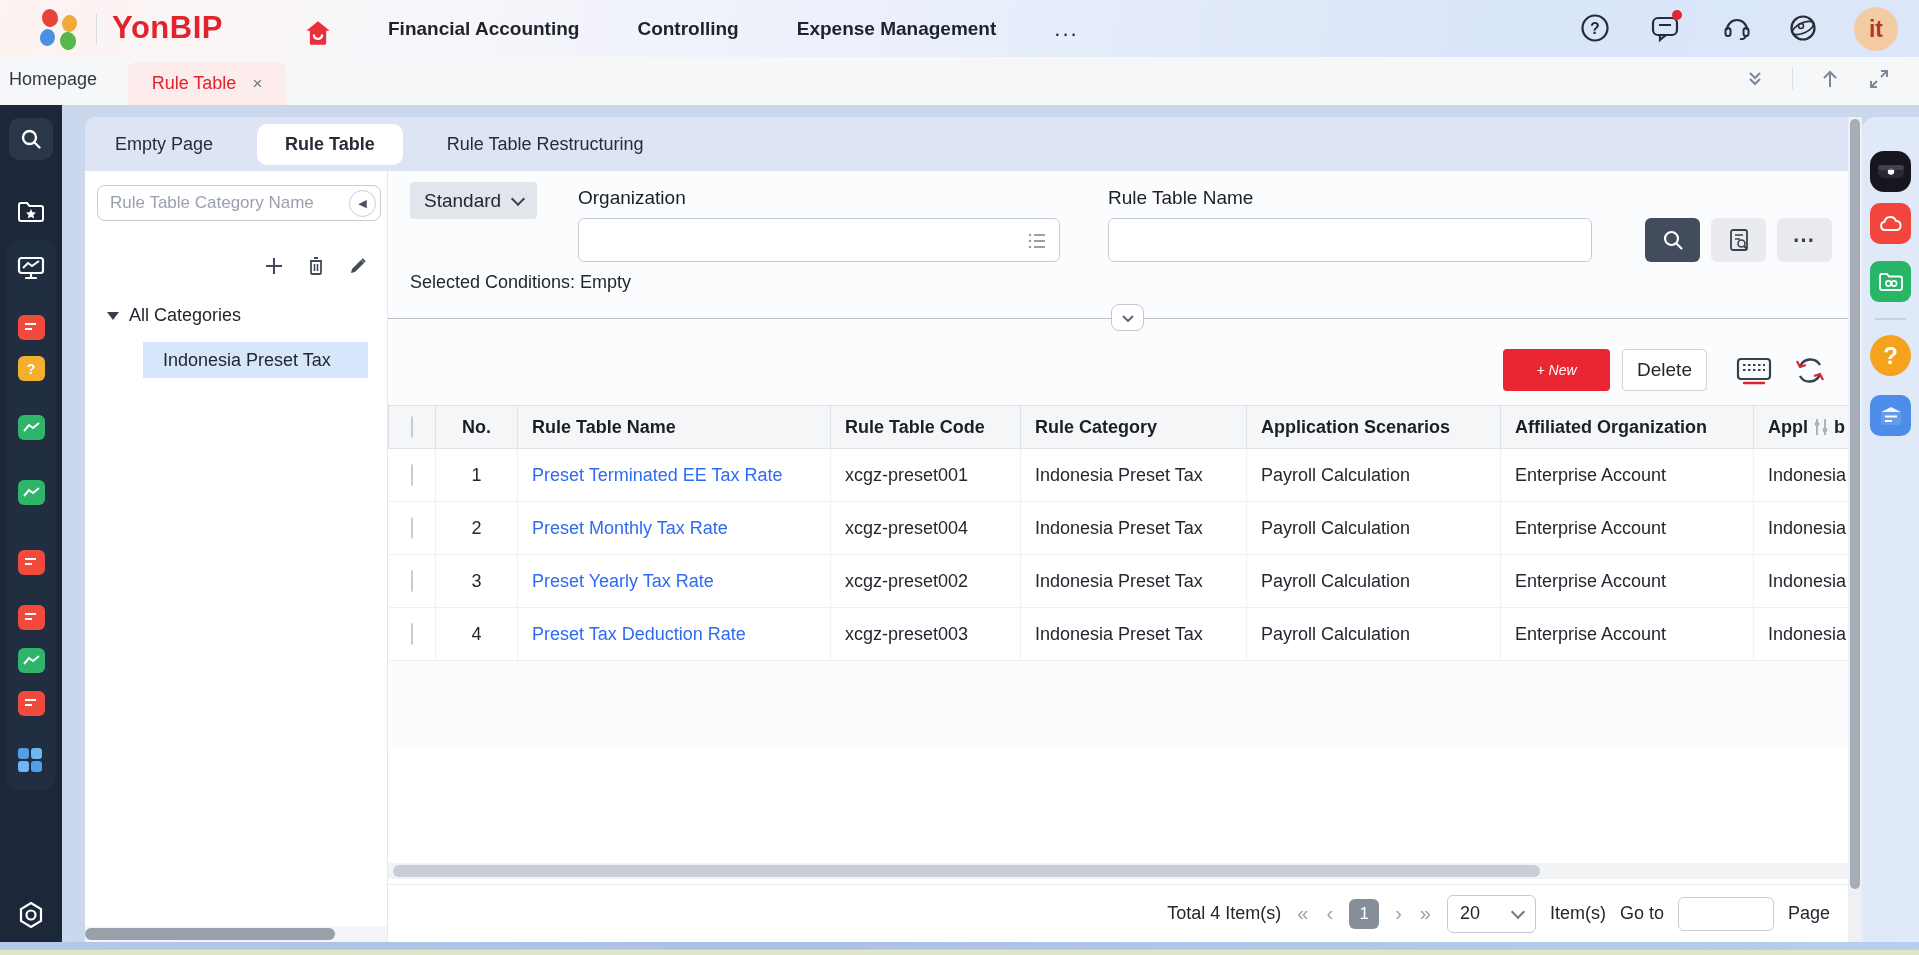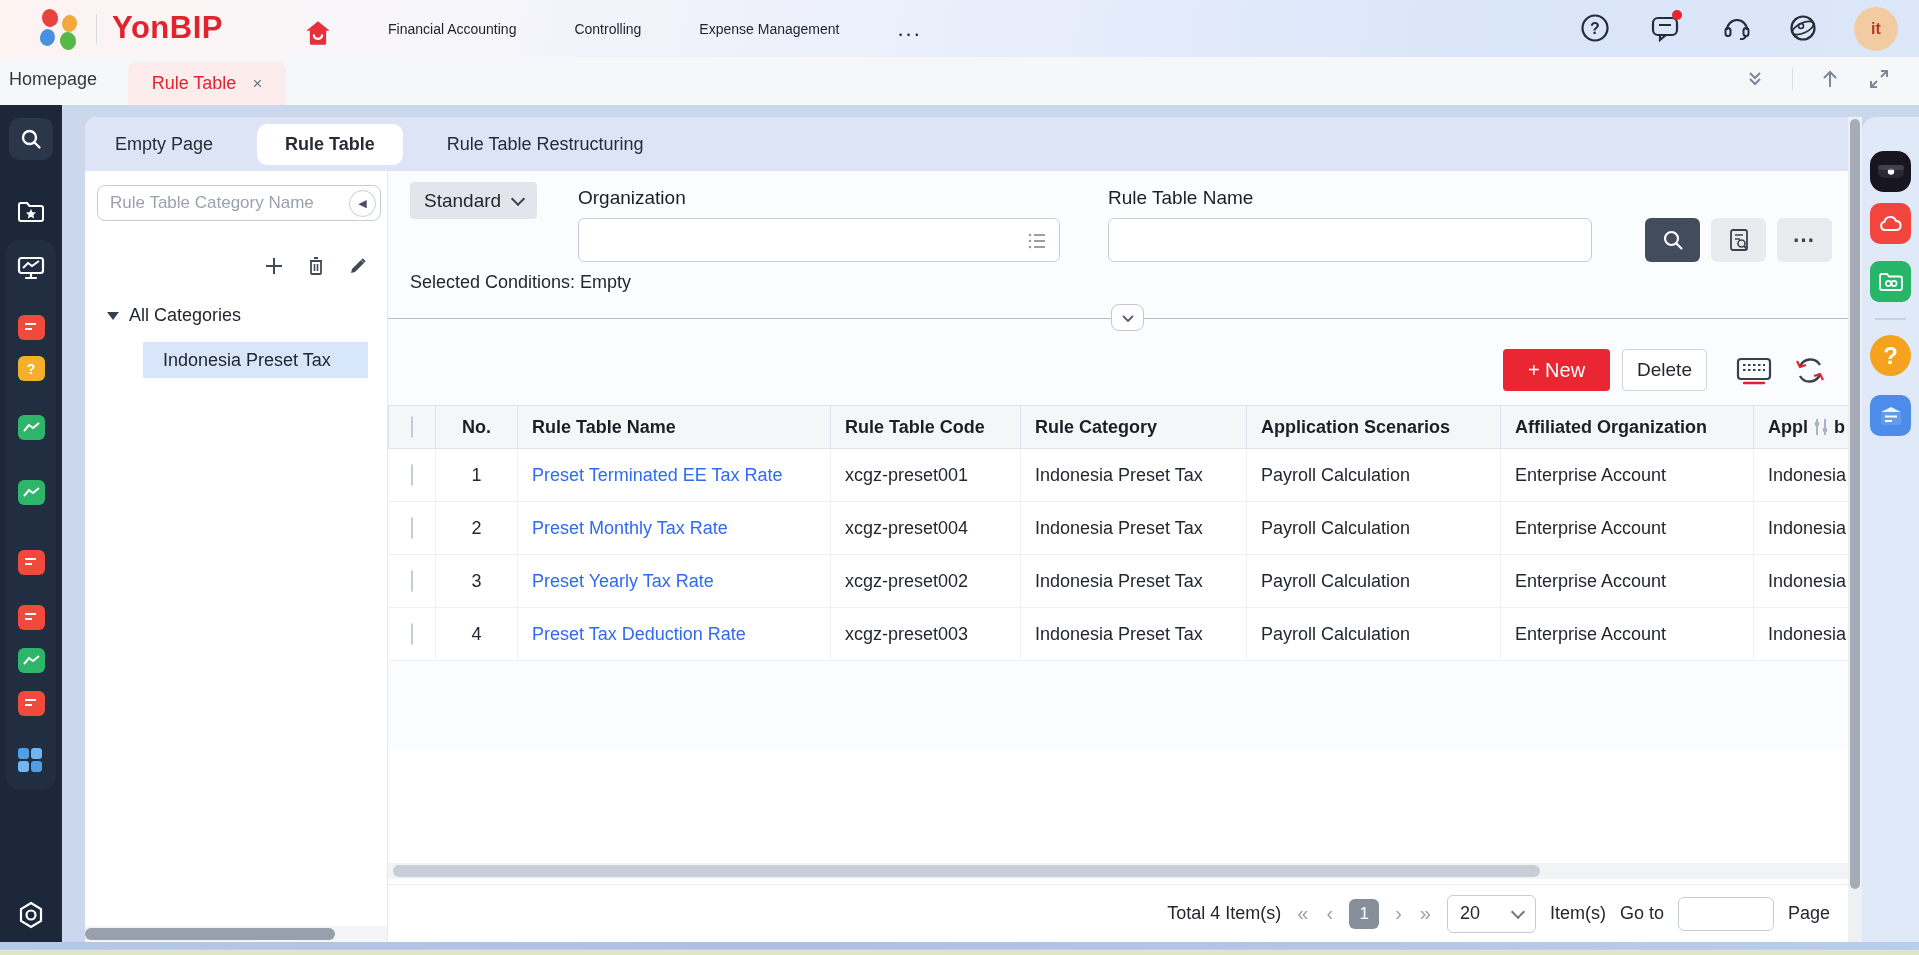--- a/index.html
+++ b/index.html
@@ -14,31 +14,31 @@
   .logo { position:absolute; left:40px; top:9px; width:42px; height:40px; }
   .logo i { position:absolute; border-radius:50%; }
   .logo .d1 { width:16px; height:18px; background:#e8433c; left:2px; top:0; transform:rotate(-12deg); }
   .logo .d2 { width:15px; height:17px; background:#f2a93b; left:22px; top:6px; transform:rotate(12deg); }
   .logo .d3 { width:15px; height:17px; background:#4a90e2; left:0; top:20px; transform:rotate(10deg); }
   .logo .d4 { width:16px; height:18px; background:#57b847; left:20px; top:23px; transform:rotate(-8deg); }
   .logo-sep { position:absolute; left:96px; top:14px; width:1px; height:30px; background:#d7dbe4; }
   .brand { position:absolute; left:112px; top:10px; font-size:31px; font-weight:bold; color:#e0232e; letter-spacing:0.5px; }
   .home-ic { position:absolute; left:303px; top:19px; width:30px; height:28px; }
   .mainnav { position:absolute; left:388px; top:0; height:57px; display:flex; align-items:center; gap:58px; }
-  .mainnav .nav-item { font-size:14px; color:#1e222a; cursor:pointer; white-space:nowrap; }
+  .mainnav .nav-item { font-size:19px; color:#1e222a; cursor:pointer; white-space:nowrap;font-weight:bold; }
   .nav-more { font-size:22px; color:#1e222a; letter-spacing:2px; cursor:pointer; }
   .top-search { position:absolute; left:1296px; top:10px; width:253px; height:37px; background:rgba(255,255,255,0.78);
     border-radius:8px; display:flex; align-items:center; padding:0 12px; gap:8px; }
   .top-search .ph { font-size:17px; color:#9aa1ad; }
   .top-ic { position:absolute; top:13px; width:30px; height:30px; color:#272c36; }
   .ic-help { left:1580px; } .ic-msg { left:1650px; } .ic-headset { left:1722px; } .ic-globe { left:1788px; }
   .msg-badge { position:absolute; right:-2px; top:-3px; width:10px; height:10px; border-radius:50%; background:#e6252f; }
   .avatar { position:absolute; left:1854px; top:7px; width:44px; height:44px; border-radius:50%;
     background:#f3cba3; display:flex; align-items:center; justify-content:center;
-    font-size:16px; font-weight:bold; color:#b5372b; }
+    font-size:23px; font-weight:bold; color:#b5372b; }
 
   
   .crumbs { position:absolute; left:0; top:57px; width:1919px; height:48px; background:#f6f7f9; }
   .crumb-home { position:absolute; left:9px; top:12px; font-size:18px; color:#33373f; cursor:pointer; }
   .crumb-tab { position:absolute; left:128px; top:5px; width:158px; height:43px; background:#fdecec;
     border-radius:8px 8px 0 0; display:flex; align-items:center; justify-content:center; gap:16px; cursor:pointer; }
   .crumb-tab .t { font-size:18px; color:#e0232e; }
   .crumb-tab .x { font-size:17px; color:#6e7682; }
   .crumb-icons { position:absolute; right:28px; top:10px; display:flex; align-items:center; gap:26px; color:#7c8798; }
   .crumb-icons .sep { width:1px; height:22px; background:#d9dde4; }
@@ -100,21 +100,21 @@
   .btn-find { left:1257px; background:#434c5d; color:#fff; }
   .btn-doc { left:1323px; background:#e9ebef; color:#3a414d; }
   .btn-more { left:1389px; background:#e9ebef; color:#3a414d; font-size:22px; font-weight:bold; letter-spacing:2px; }
   .sel-cond { position:absolute; left:22px; top:101px; font-size:18px; color:#23272f; }
   .f-divider { position:absolute; left:0; top:147px; width:1460px; height:1px; background:#b9bec8; }
   .divider-pill { position:absolute; left:723px; top:133px; width:33px; height:27px; background:#fff;
     border:1px solid #c3c8d1; border-radius:8px; display:flex; align-items:center; justify-content:center;
     color:#555d6a; cursor:pointer; }
 
   .btn-new { position:absolute; left:1115px; top:178px; width:107px; height:42px; background:#ea2632; color:#fff;
-    border:none; border-radius:4px; font-size:20px; font-family:inherit; cursor:pointer; }
+    border:none; border-radius:4px; font-size:14px; font-family:inherit; cursor:pointer;font-style:italic; }
   .btn-del { position:absolute; left:1234px; top:178px; width:85px; height:42px; background:#fff; color:#23272f;
     border:1px solid #d0d4db; border-radius:4px; font-size:19px; font-family:inherit; cursor:pointer; }
   .tool-ic { position:absolute; top:184px; width:36px; height:31px; cursor:pointer; color:#39404d; }
   .ic-kbd { left:1348px; } .ic-refresh { left:1404px; }
 
   
   .tbl-wrap { position:absolute; left:0; top:234px; width:1460px; height:256px; overflow:hidden; background:#fff; }
   table.grid { border-collapse:collapse; table-layout:fixed; width:1535px; }
   .grid th { height:43px; background:#f5f6f8; border:1px solid #dfe2e8; border-left:none; font-size:18px;
     text-align:left; padding:0 14px; white-space:nowrap; overflow:hidden; color:#1b1f26; }

